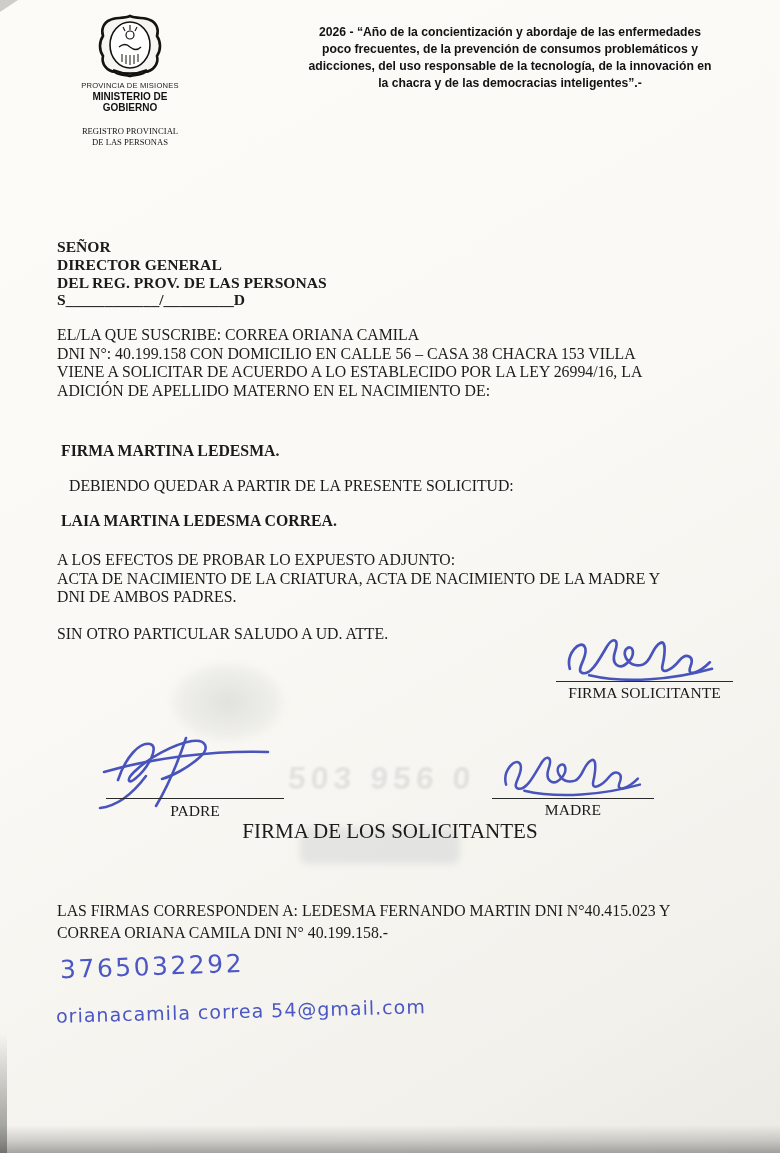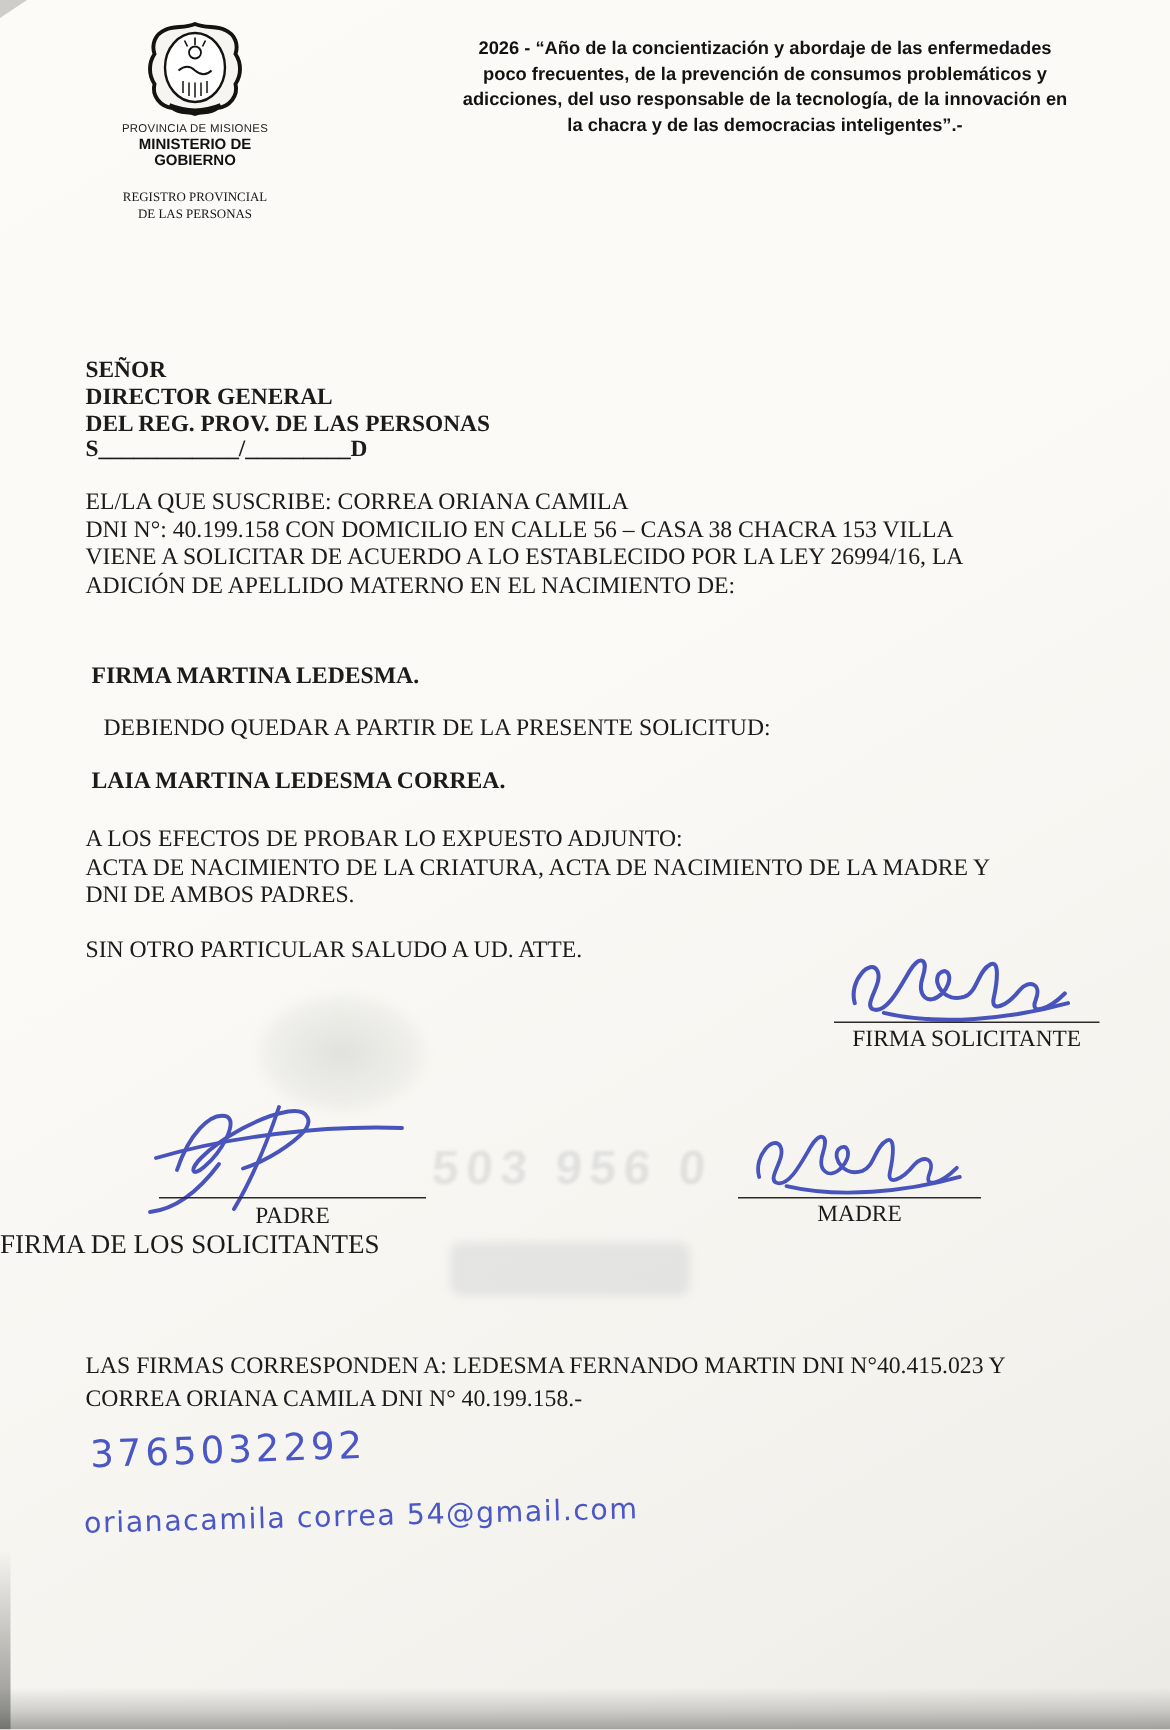--- a/index.html
+++ b/index.html
@@ -42,21 +42,21 @@
   .sig-father{left:90px;top:728px;}
   .sig-mother{left:498px;top:748px;}
   .sig-line{position:absolute;border-top:1.4px solid #2a2a2a;}
   .line-applicant{left:556px;top:681px;width:177px;}
   .line-father{left:106px;top:798px;width:178px;}
   .line-mother{left:492px;top:798px;width:162px;}
   .sig-label{position:absolute;font-size:15.6px;text-align:center;}
   .label-applicant{left:556px;top:684px;width:177px;}
   .label-father{left:106px;top:802px;width:178px;}
   .label-mother{left:492px;top:801px;width:162px;}
-  .joint-label{position:absolute;left:0;top:819px;width:780px;font-size:18px;}
+  .joint-label{position:absolute;left:0;top:819px;width:780px;text-align:center;font-size:21px;}
   
   .attestation{position:absolute;left:57px;top:900px;font-size:15.8px;line-height:21.5px;white-space:nowrap;}
   .hand{color:#4a57c5;font-family:"DejaVu Sans",sans-serif;}
   .phone{position:absolute;left:60px;top:952px;font-size:25px;letter-spacing:2.5px;transform:rotate(-2deg);}
   .email{position:absolute;left:56px;top:1000px;font-size:19px;letter-spacing:1px;transform:rotate(-1.5deg);}
 </style>
 </head>
 <body>
 
 <div class="page">

